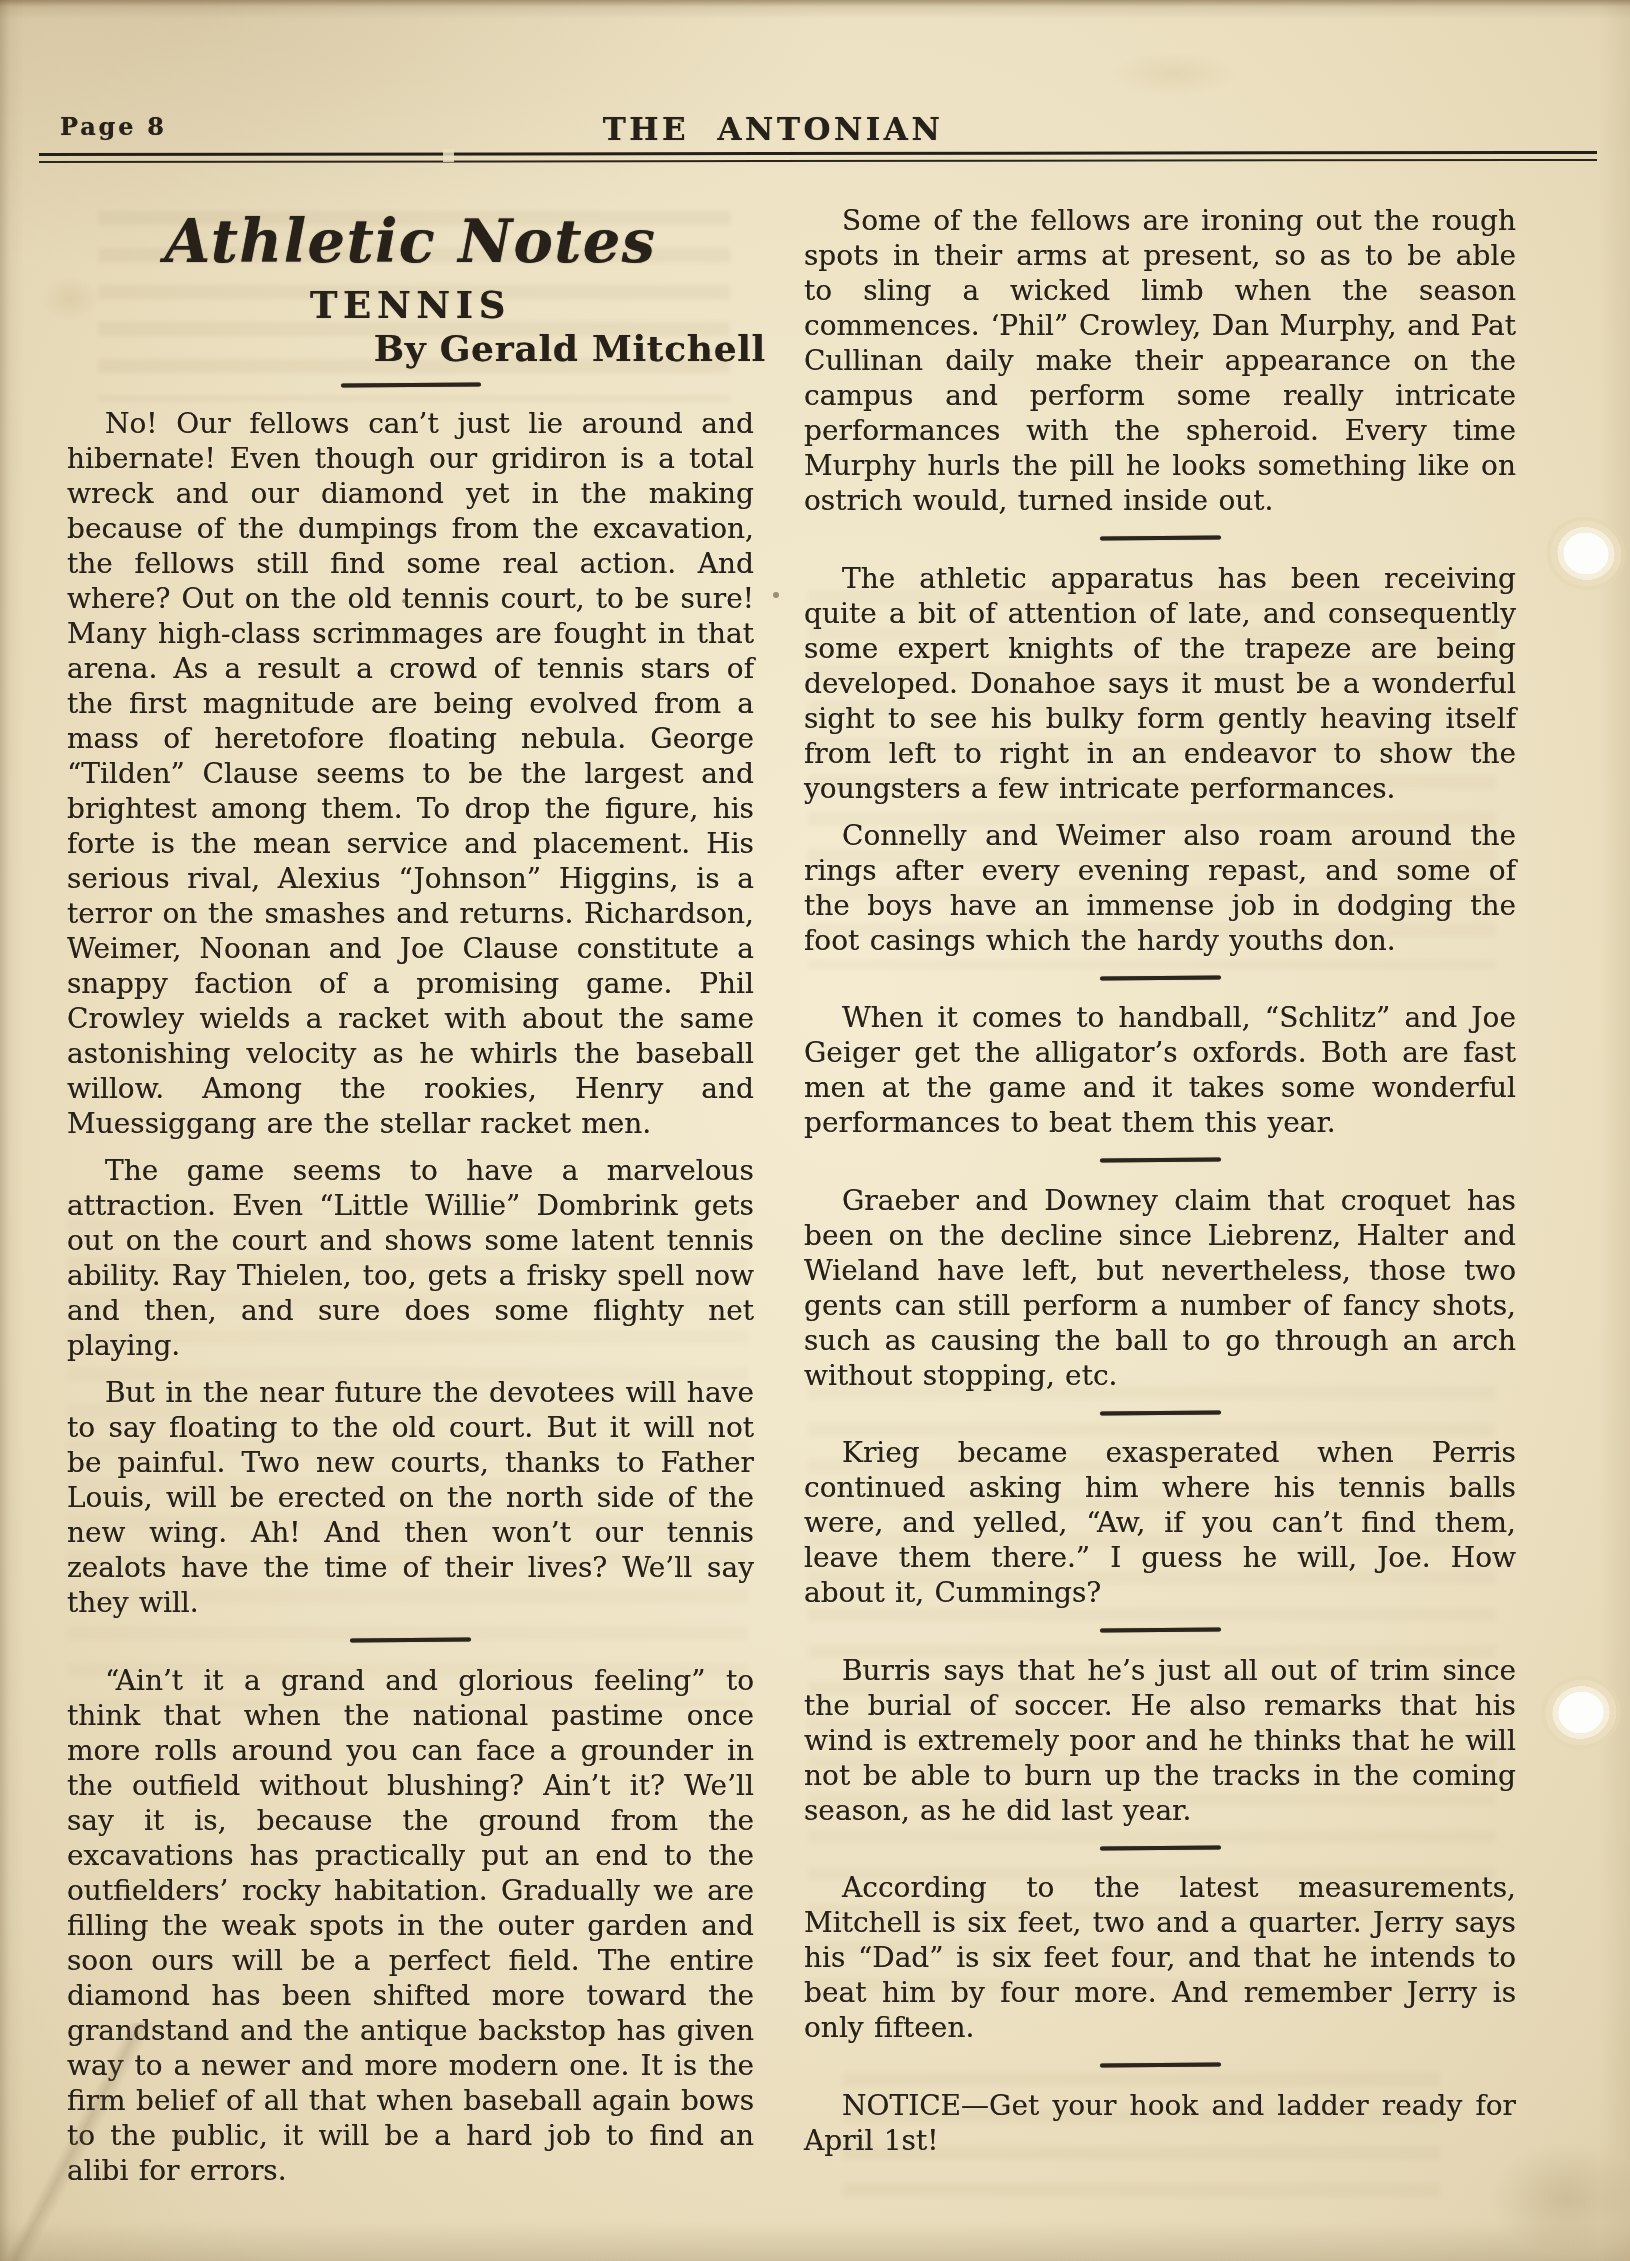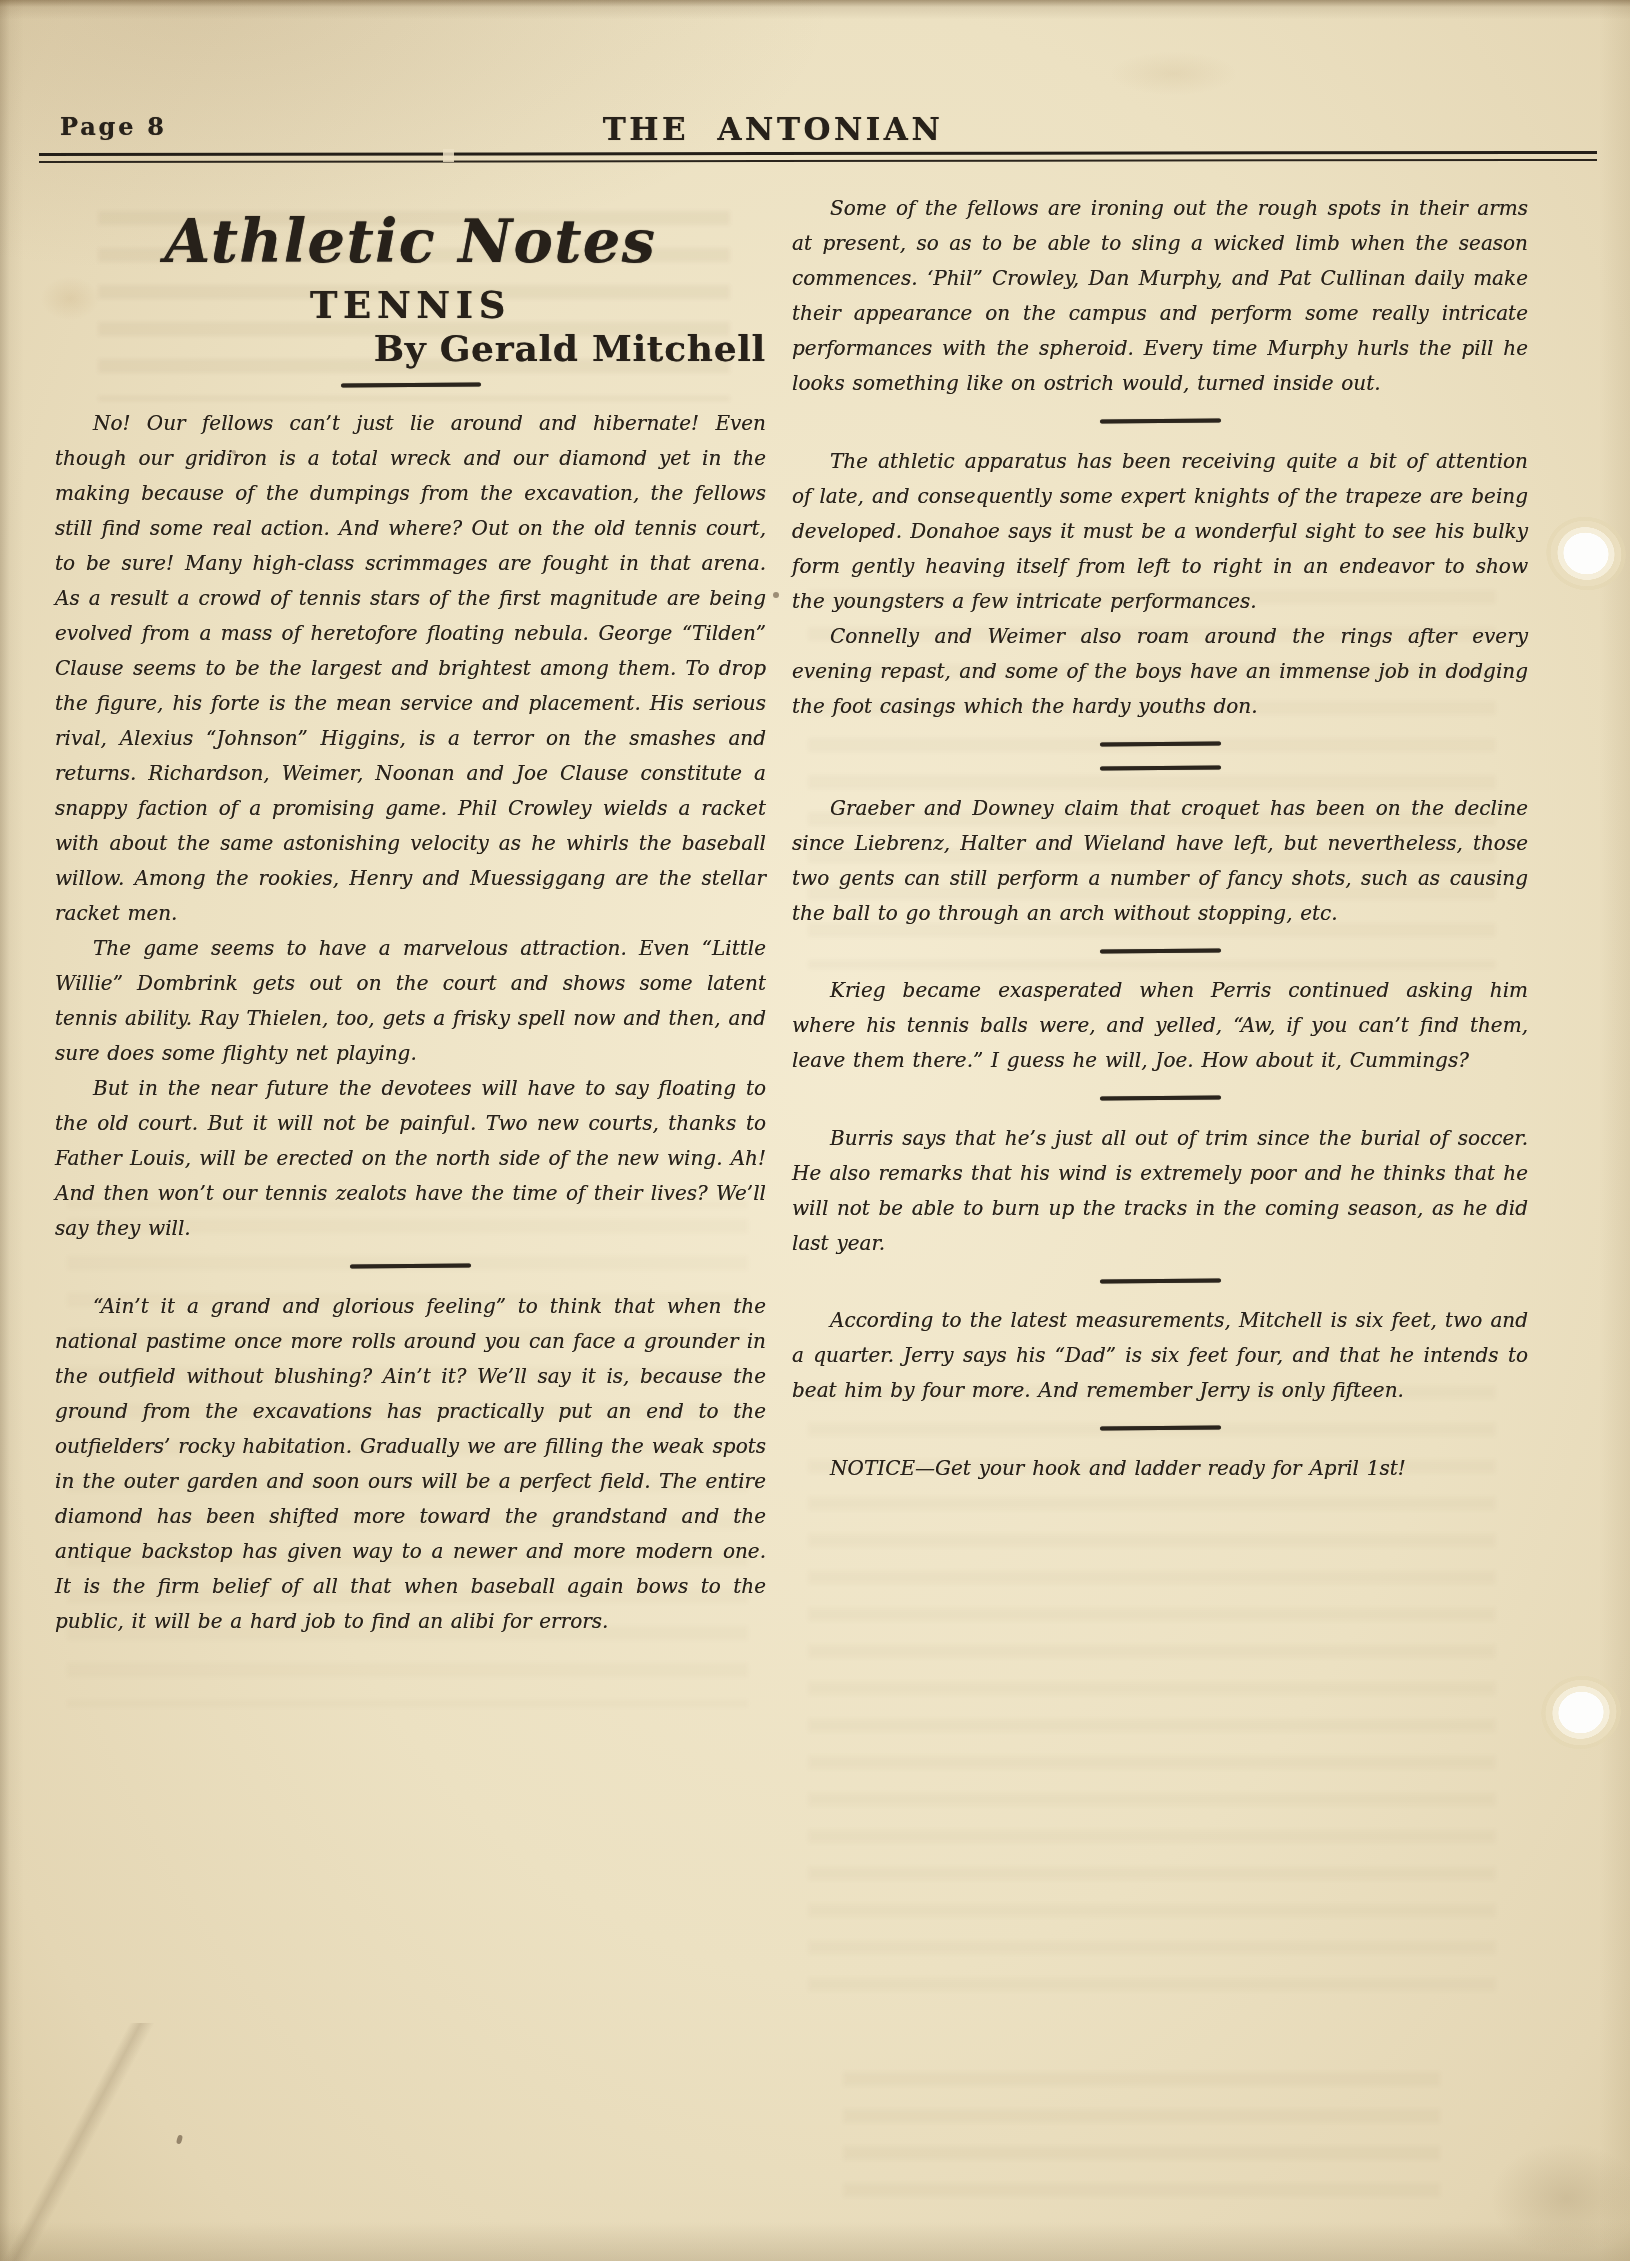--- a/index.html
+++ b/index.html
@@ -62,26 +62,25 @@
   }
   .divider{
     width:121px;height:3.5px;background:#2b251d;
     margin:18px auto 21px auto;border-radius:2.1px;
     transform:rotate(-0.4deg);
     box-shadow:0 0 0.7px rgba(30,25,18,.6);
   }
   .byline-divider{width:140px;height:4.2px;margin:17px auto 19.7px auto;}
   .col-body{}
   .para{
-    margin:0;
-    font-size:20px;line-height:35px;
+    margin:12px;
+    font-size:28px;line-height:35px;
     text-align:justify;text-indent:38px;
     text-shadow:0 0 0.6px rgba(35,28,20,.55);
     word-spacing:1.4px;
-    font-style:italic;
   }
   
   .punch-hole{
     position:absolute;width:86px;height:79px;border-radius:50%;
     background:
       radial-gradient(closest-side at 50% 50%,
         #fdfdfc 0 52%,
         #f5eeda 53% 66%,
         #eadebe 67% 82%,
         rgba(228,215,178,0.6) 83% 92%,
@@ -150,20 +149,21 @@
       </div>
   </section>
 
   <section class="col col-right">
     <div class="col-body" id="col-right-body">
         <p class="para">Some of the fellows are ironing out the rough spots in their arms at present, so as to be able to sling a wicked limb when the season  commences.   ‘Phil” Crowley, Dan Murphy, and Pat Cullinan daily make their appearance on the campus and perform some really intricate performances with the spheroid.  Every time Murphy hurls the pill he looks something like on ostrich would, turned inside out.</p>
         <div class="divider"></div>
         <p class="para">The athletic apparatus has been receiving quite a bit of attention of late, and consequently some expert knights of the trapeze are being developed.  Donahoe says it must be a wonderful sight to see his bulky form gently heaving itself from left to right in an endeavor to show the youngsters a few intricate performances.</p>
         <p class="para">Connelly and Weimer also roam around the rings after every evening repast, and some of the boys have an immense job in dodging the foot casings which the hardy youths don.</p>
         <div class="divider"></div>
+        <p class="para">When it comes to handball, “Schlitz” and Joe Geiger get the alligator’s oxfords.  Both are fast men at the game and it takes some wonderful performances to beat them this year.</p>
         <div class="divider"></div>
         <p class="para">Graeber and Downey claim that croquet has been on the decline since Liebrenz, Halter and Wieland have left, but nevertheless, those two gents can still perform a number of fancy shots, such as causing the ball to go through an arch without stopping, etc.</p>
         <div class="divider"></div>
         <p class="para">Krieg became exasperated when Perris continued asking him where his tennis balls were, and yelled, “Aw, if you can’t find them, leave them there.”  I guess he will, Joe.  How about it, Cummings?</p>
         <div class="divider"></div>
         <p class="para">Burris says that he’s just all out of trim since the burial of soccer.  He also remarks that his wind is extremely poor and he thinks that he will not be able to burn up the tracks in the coming season, as he did last year.</p>
         <div class="divider"></div>
         <p class="para">According to the latest measurements, Mitchell is six feet, two and a quarter.  Jerry says his “Dad” is six feet four, and that he intends to beat him by four more.   And remember Jerry is only fifteen.</p>
         <div class="divider"></div>
         <p class="para">NOTICE—Get your hook and ladder ready for April 1st!</p>

